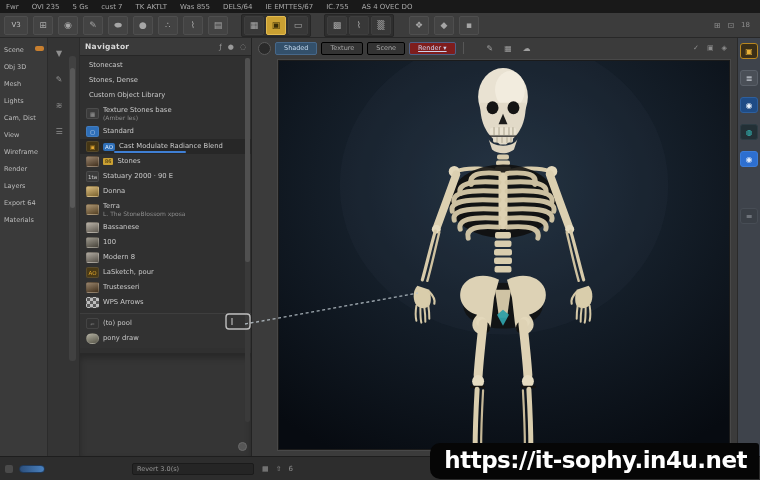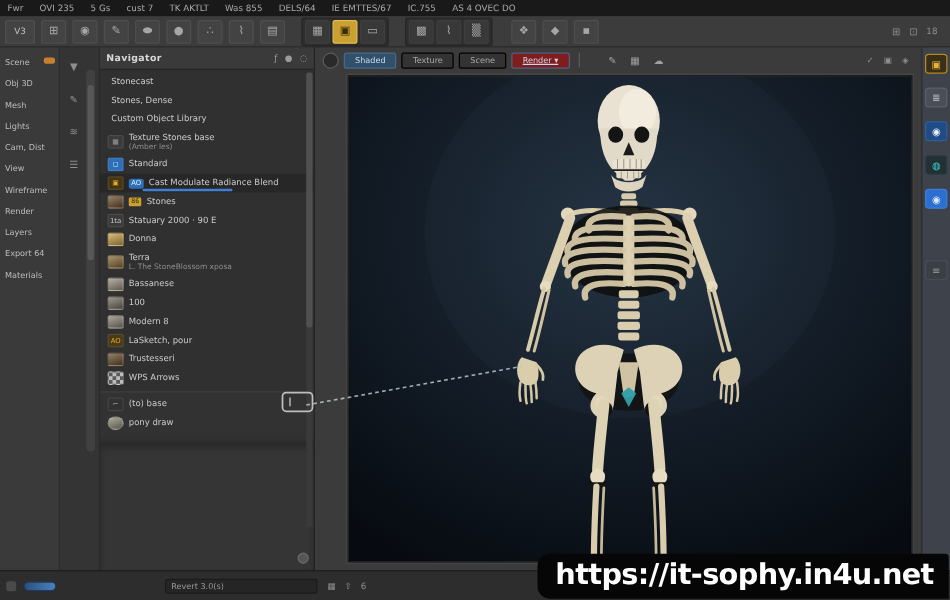--- a/index.html
+++ b/index.html
@@ -290,21 +290,21 @@
             <span class="ric checker"></span>
             <span class="rtext">
               <span>WPS Arrows</span>
             </span>
           </div>
         </div>
       <div class="panel-footer">
           <div class="row">
             <span class="ric" style="background: transparent; color: rgb(154, 154, 154);">⌐</span>
             <span class="rtext">
-              <span>(to) base</span>
+              <span>(to) pool</span>
             </span>
           </div>
           <div class="row">
             <span class="ric" style="background: linear-gradient(160deg, rgba(255, 255, 255, 0.28), rgba(0, 0, 0, 0.38)), rgb(143, 140, 119); border-radius: 50%;"></span>
             <span class="rtext">
               <span>pony draw</span>
             </span>
           </div>
         </div>
       <div class="panel-void"></div>

